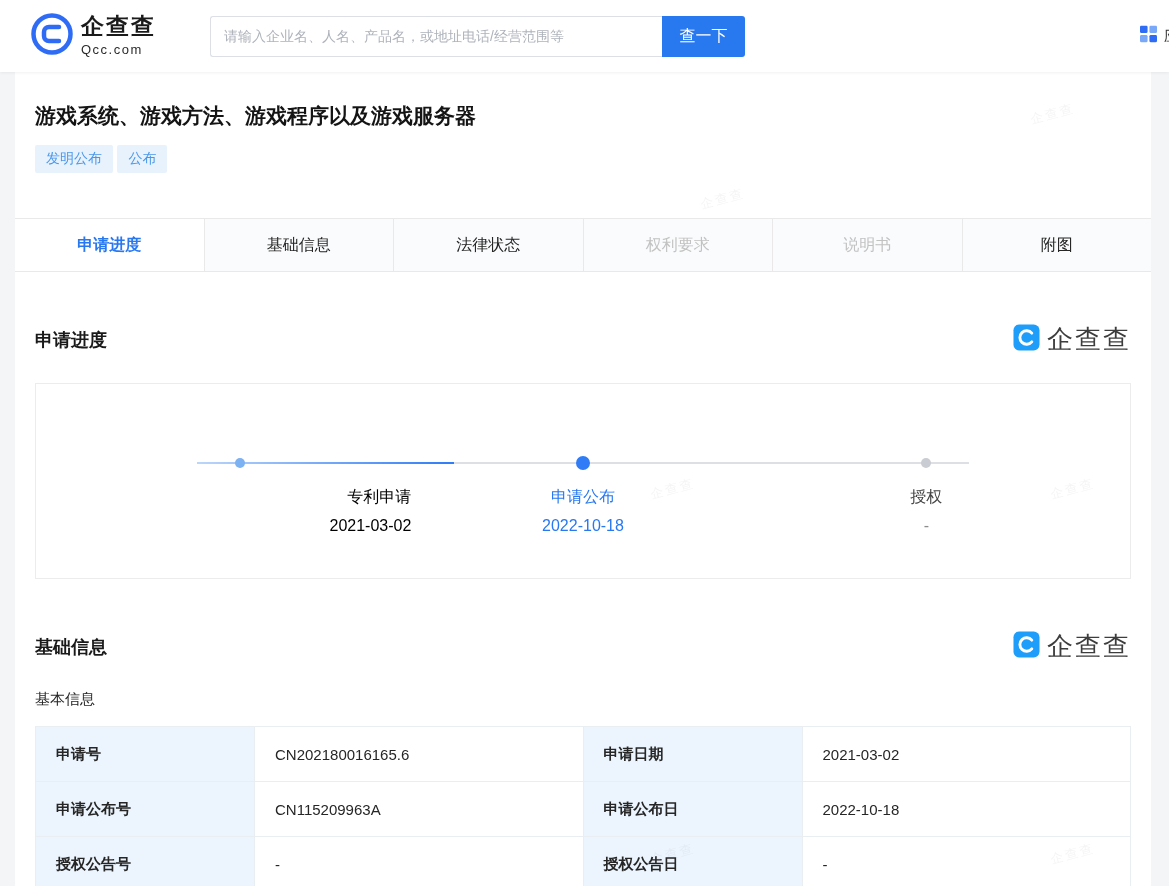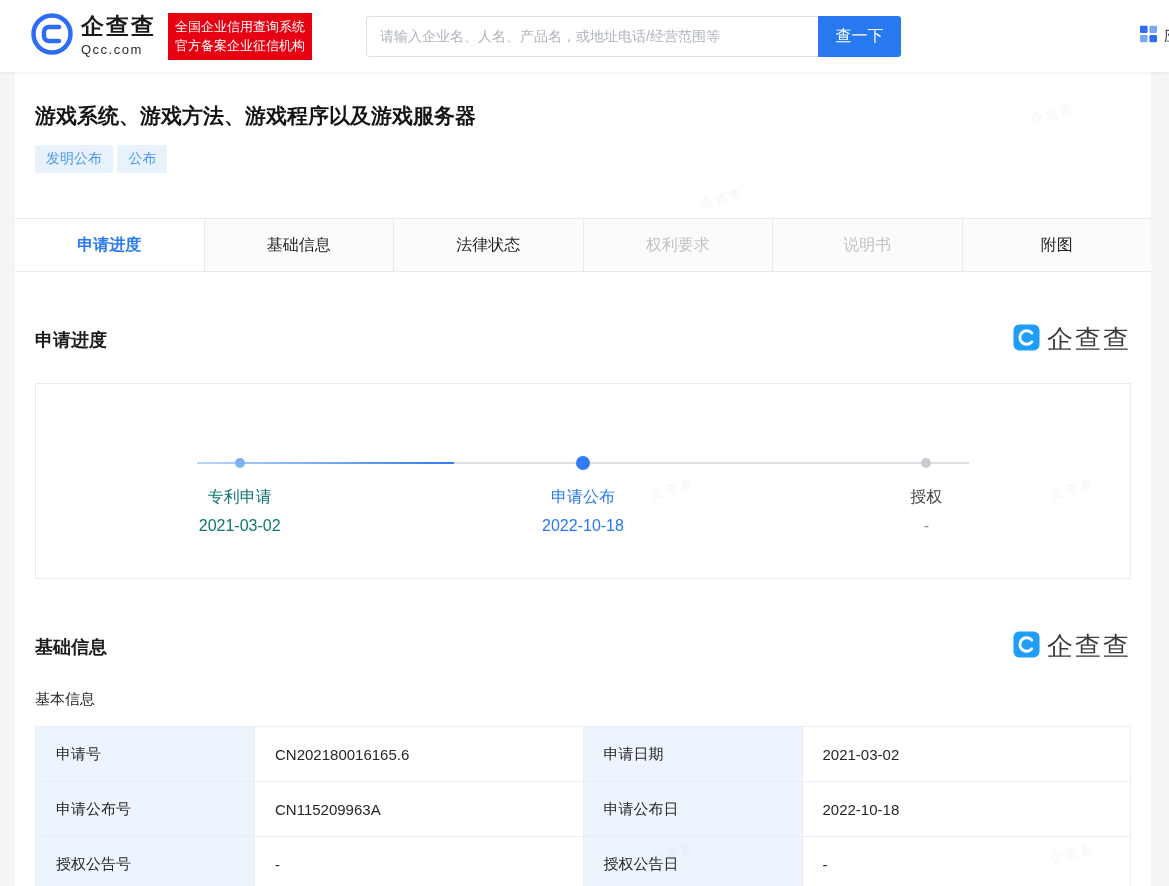--- a/index.html
+++ b/index.html
@@ -56,32 +56,32 @@
                 background:linear-gradient(90deg,#bcd6f9,#2f7cf6); z-index:1; }
   .nodes { position:relative; display:flex; padding:72px 32px 0; z-index:2; }
   .node { flex:1; text-align:center; }
   .dot-holder { height:14px; display:flex; align-items:center; justify-content:center; }
   .dot { border-radius:50%; }
   .node.n-done .dot { width:10px; height:10px; background:#7cb1f2; }
   .node.n-current .dot { width:14px; height:14px; background:#2f7cf6; }
   .node.n-pending .dot, .node.n-future .dot { width:10px; height:10px; background:#c9ccd2; }
   .t-label { margin-top:17px; font-size:16px; }
   .t-date { margin-top:9px; font-size:16px; }
-  .node.n-done .t-label, .node.n-done .t-date { color:#0f766e; }
+  .node.n-done .t-label, .node.n-done .t-date { color:#000000;text-align:right; }
   .node.n-current .t-label, .node.n-current .t-date { color:#2878f0; }
   .node.n-pending .t-label { color:#444; }
   .node.n-pending .t-date { color:#8c8c8c; }
   .node.n-future .t-label, .node.n-future .t-date { color:#8c8c8c; }
 
   
   .subhead { margin:26px 0 0 20px; font-size:15px; color:#262626; }
   .info-table { margin:17px 20px 0 20px; width:1096px; border-collapse:collapse; table-layout:fixed; }
   .info-table td { height:55px; border:1px solid #e9eef3; font-size:15px; color:#262626;
                    padding-left:20px; background:#fff; }
-  .info-table td.lbl { background:#ecf5fe; width:20%; }
+  .info-table td.lbl { background:#ecf5fe; width:20%;font-weight:bold; }
   .info-table td.val { width:30%; }
 
   
   .wm { position:absolute; font-size:13px; color:#223; opacity:.045; transform:rotate(-15deg);
         pointer-events:none; z-index:3; letter-spacing:2px; }
 </style>
 </head>
 <body>
 
 <div class="page">
@@ -93,24 +93,20 @@
           <circle cx="22" cy="22" r="18.5" fill="none" stroke="#2e6cf6" stroke-width="4.5"></circle>
           <path d="M29 15 h-10 a5 5 0 0 0 -5 5 v4 a5 5 0 0 0 5 5 h10" fill="none" stroke="#2e6cf6" stroke-width="4.5" stroke-linecap="round"></path>
         </svg>
       </span>
       <span class="logo-text">
         <span class="brand" style="display:block">企查查</span>
         <span class="brand-sub" style="display:block">Qcc.com</span>
       </span>
     </div>
 
-    <div class="badge">
-      <div>全国企业信用查询系统</div>
-      <div>官方备案企业征信机构</div>
-    </div>
 
     <div class="search">
       <input type="text" placeholder="请输入企业名、人名、产品名，或地址电话/经营范围等" style="">
       <button>查一下</button>
     </div>
 
     <div class="header-right">
       <span>
         <svg width="17" height="17" viewBox="0 0 18 18">
           <rect x="0" y="0" width="8" height="8" rx="1.5" fill="#2e6cf6"></rect>

